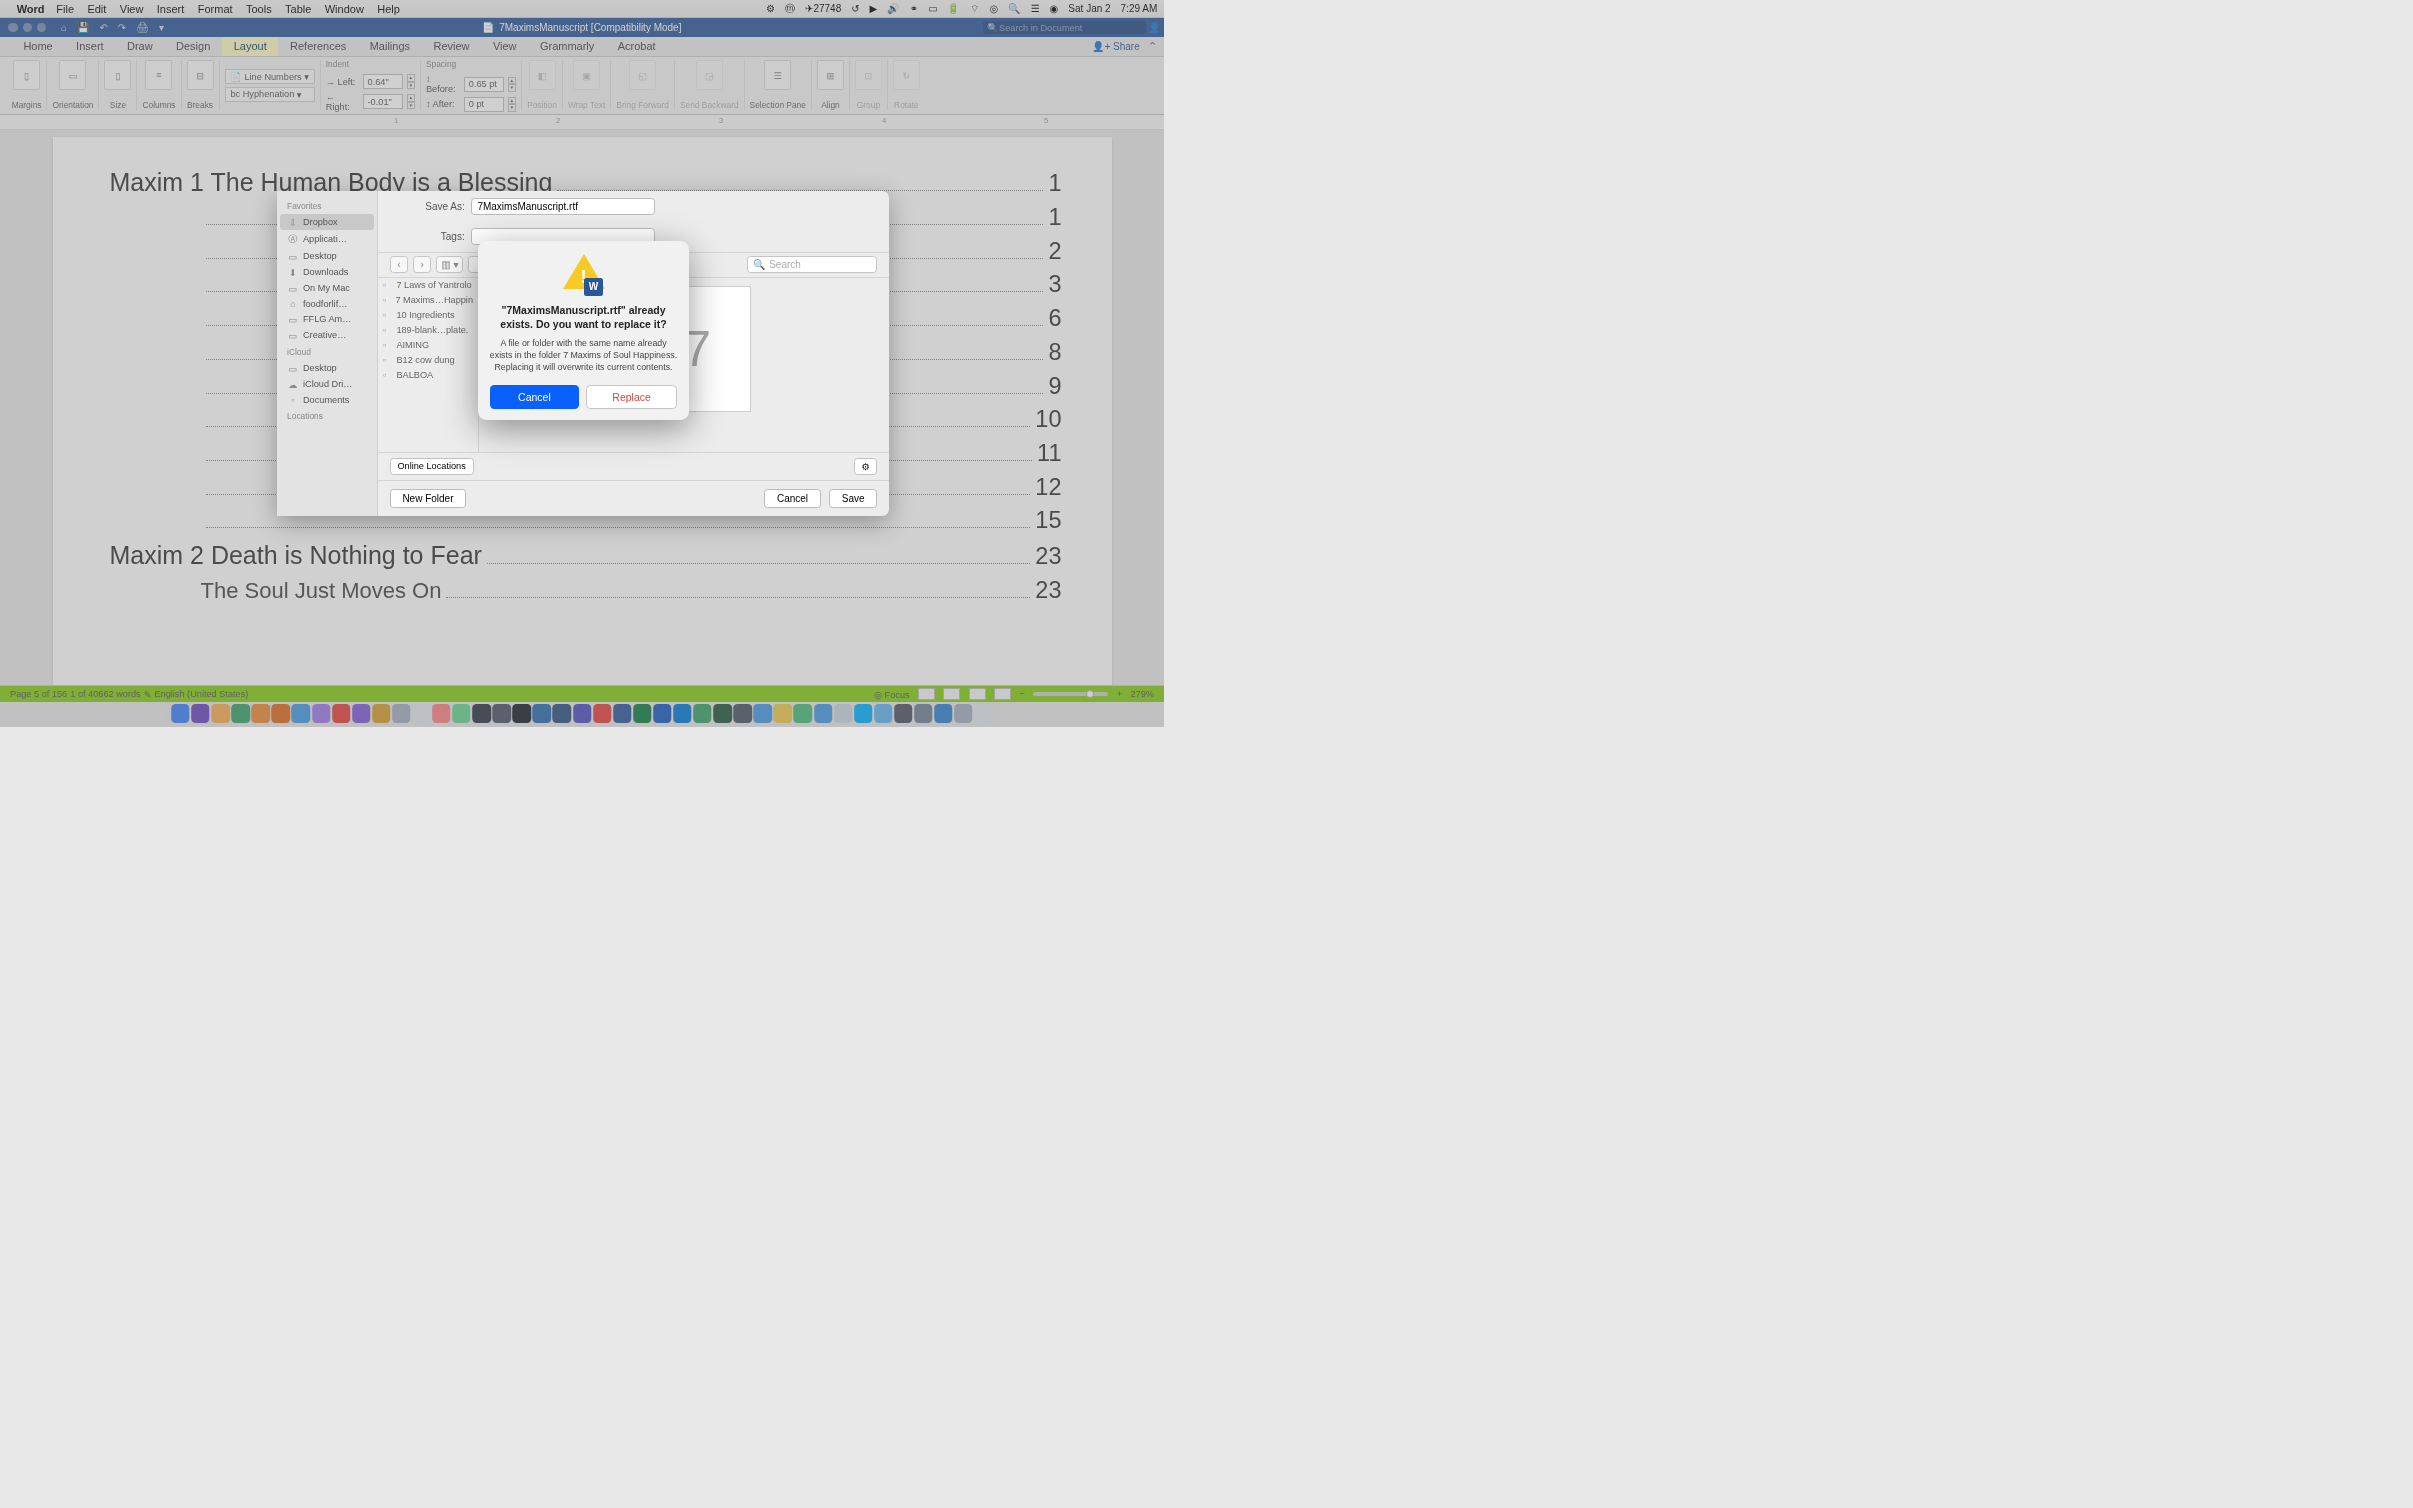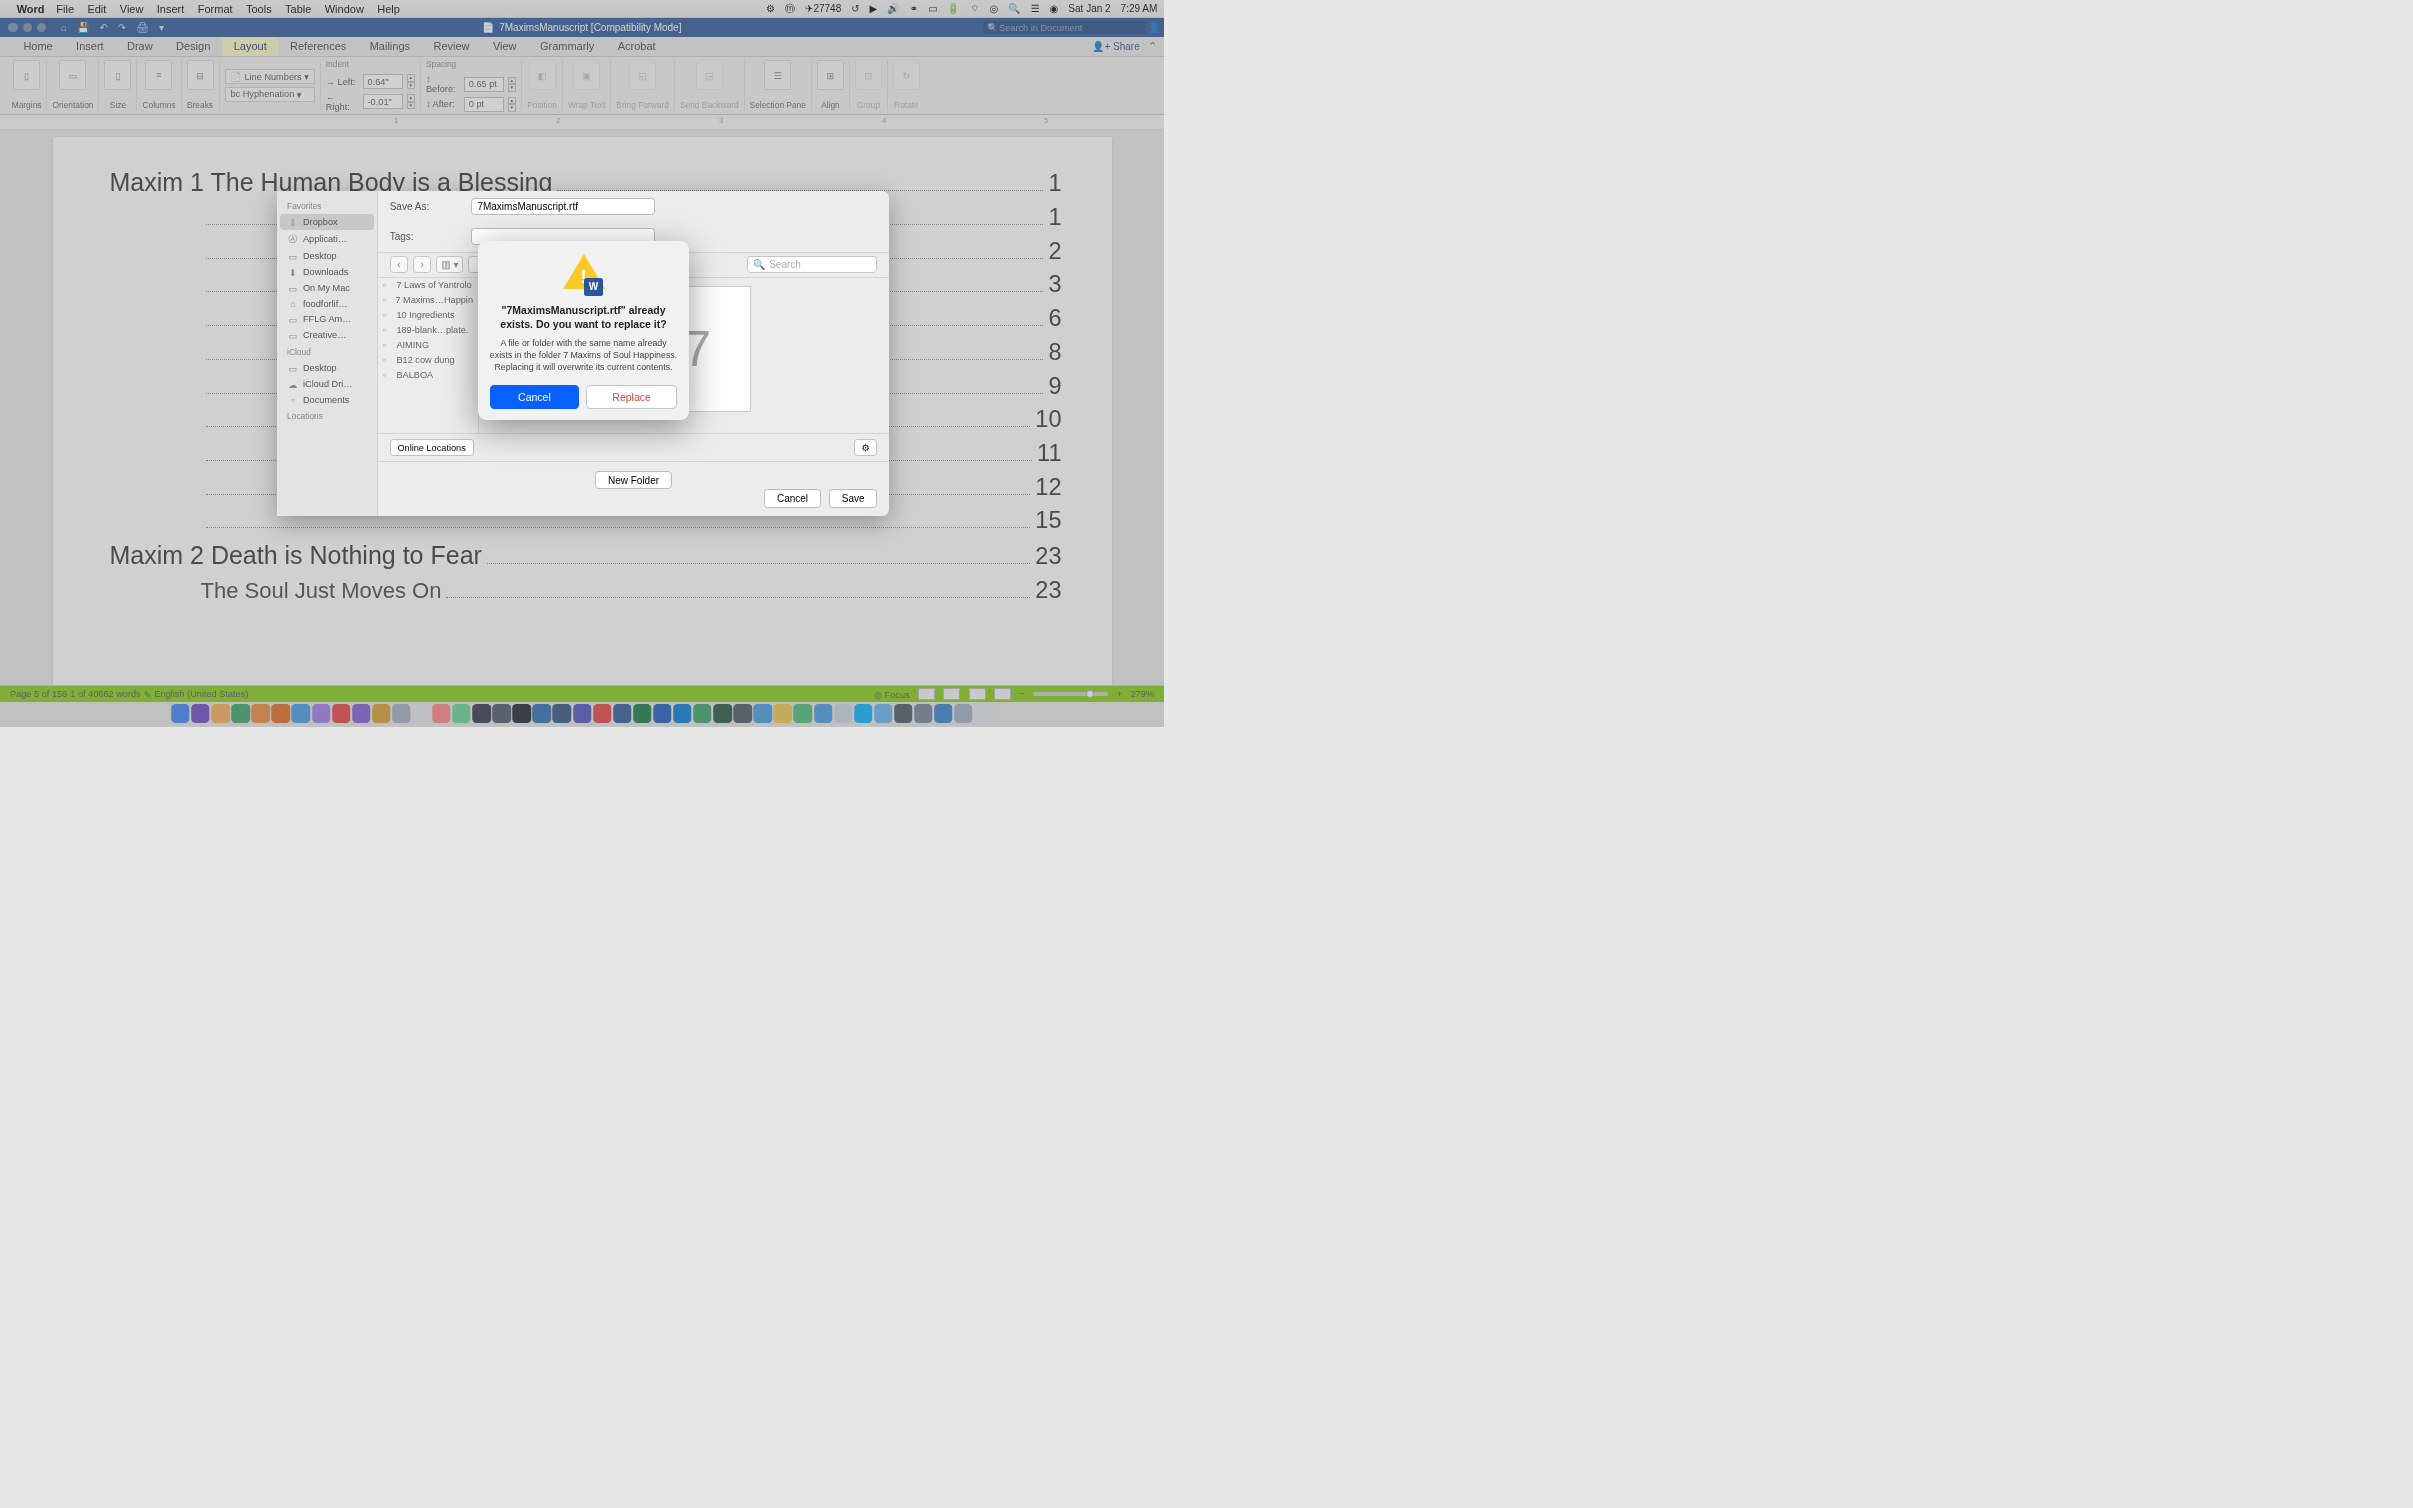--- a/index.html
+++ b/index.html
@@ -71,36 +71,36 @@
 
 
 .savedlg { position: absolute; left: 277px; top: 191px; width: 612px; height: 325px; background: #ececec; border-radius: 6.7px; box-shadow: 0 6.7px 25px rgba(0,0,0,0.3); display: flex; font-size: 10px; }
 .savedlg .sidebar { width: 101px; background: #e3e3e3; border-right: 0.8px solid #d0d0d0; padding: 6.7px 3.4px; overflow: hidden; }
 .savedlg .sidebar .sec { font-size: 8.4px; color: #888; padding: 3.4px 6.7px; }
 .savedlg .sidebar .item { padding: 2.5px 6.7px; display: flex; align-items: center; gap: 4.2px; color: #555; border-radius: 3.4px; font-size: 9.2px; white-space: nowrap; overflow: hidden; }
 .savedlg .sidebar .item.sel { background: #c8c8c8; }
 .savedlg .sidebar .item .ic { width: 11.7px; text-align: center; color: #888; }
 .savedlg .main { flex: 1; display: flex; flex-direction: column; }
 .savedlg .toprow { display: flex; align-items: center; gap: 6.7px; padding: 6.7px 11.7px; }
-.savedlg .toprow label { width: 75px; text-align: left; color: #555; font-size: 10px; }
+.savedlg .toprow label { width: 75px; text-align: right; color: #555; font-size: 10px; }
 .savedlg .toprow .field { flex: 0 0 184px; height: 17px; border: 0.8px solid #bbb; background: #fff; border-radius: 3.4px; padding: 0 5px; font-size: 10px; display: flex; align-items: center; }
 .savedlg .navrow { display: flex; align-items: center; gap: 5px; padding: 3.4px 11.7px; border-top: 0.8px solid #d5d5d5; border-bottom: 0.8px solid #d5d5d5; }
 .savedlg .navrow .nbtn { width: 18.4px; height: 17px; border: 0.8px solid #c5c5c5; border-radius: 3.4px; background: #f7f7f7; display: flex; align-items: center; justify-content: center; color: #888; }
 .savedlg .navrow .searchf { flex: 0 0 130px; margin-left: auto; height: 17px; border: 0.8px solid #c5c5c5; border-radius: 3.4px; background: #fff; padding: 0 5px; display: flex; align-items: center; color: #aaa; gap: 3.4px; }
 .savedlg .filepane { flex: 1; display: flex; overflow: hidden; }
 .savedlg .filecol { width: 101px; border-right: 0.8px solid #d5d5d5; overflow: hidden; }
 .savedlg .filecol .fitem { padding: 2.5px 5px; font-size: 9.2px; color: #666; display: flex; align-items: center; gap: 3.4px; white-space: nowrap; overflow: hidden; }
 .savedlg .filecol .fitem .fic { width: 10px; color: #6a9bd8; }
 .savedlg .preview { flex: 1; display: flex; align-items: flex-start; justify-content: center; padding: 8.4px; }
 .savedlg .preview .thumb { width: 134px; height: 126px; border: 0.8px solid #ccc; background: #fff; display: flex; align-items: center; justify-content: center; font-family: Georgia, serif; color: #aaa; }
 .savedlg .preview .thumb .big7 { font-size: 50px; }
 .savedlg .preview .thumb .the { font-size: 13.4px; margin-right: 3.4px; }
 .savedlg .botrow { border-top: 0.8px solid #d5d5d5; padding: 5px 11.7px; display: flex; align-items: center; gap: 6.7px; }
 .savedlg .botrow .sel { height: 17px; border: 0.8px solid #c0c0c0; border-radius: 3.4px; background: #fff; padding: 0 6.7px; display: flex; align-items: center; font-size: 9.2px; }
-.savedlg .botrow2 { border-top: 0.8px solid #d5d5d5; padding: 8.4px 11.7px; display: flex; align-items: center; flex-direction: column; }
+.savedlg .botrow2 { border-top: 0.8px solid #d5d5d5; padding: 8.4px 11.7px; display: flex; align-items: center; }
 .savedlg .botrow2 .btn { height: 18.4px; padding: 0 11.7px; border: 0.8px solid #bbb; border-radius: 3.4px; background: #fff; font-size: 10px; display: flex; align-items: center; }
 .savedlg .botrow2 .right { margin-left: auto; display: flex; gap: 8.4px; }
 
 
 .dim { position: absolute; inset: 0; background: rgba(120,120,120,0.35); }
 
 
 .alert { position: absolute; left: 478px; top: 241px; width: 211px; background: #f1f1f1; border-radius: 8.4px; box-shadow: 0 8.4px 34px rgba(0,0,0,0.4); padding: 13.4px 11.7px 11.7px 11.7px; text-align: center; }
 .alert .aicon { position: relative; width: 45px; height: 40px; margin: 0 auto 8.4px auto; }
 .alert .aicon .tri { width: 0; height: 0; border-left: 21px solid transparent; border-right: 21px solid transparent; border-bottom: 35px solid #f9ca24; margin: 0 auto; position: relative; }

